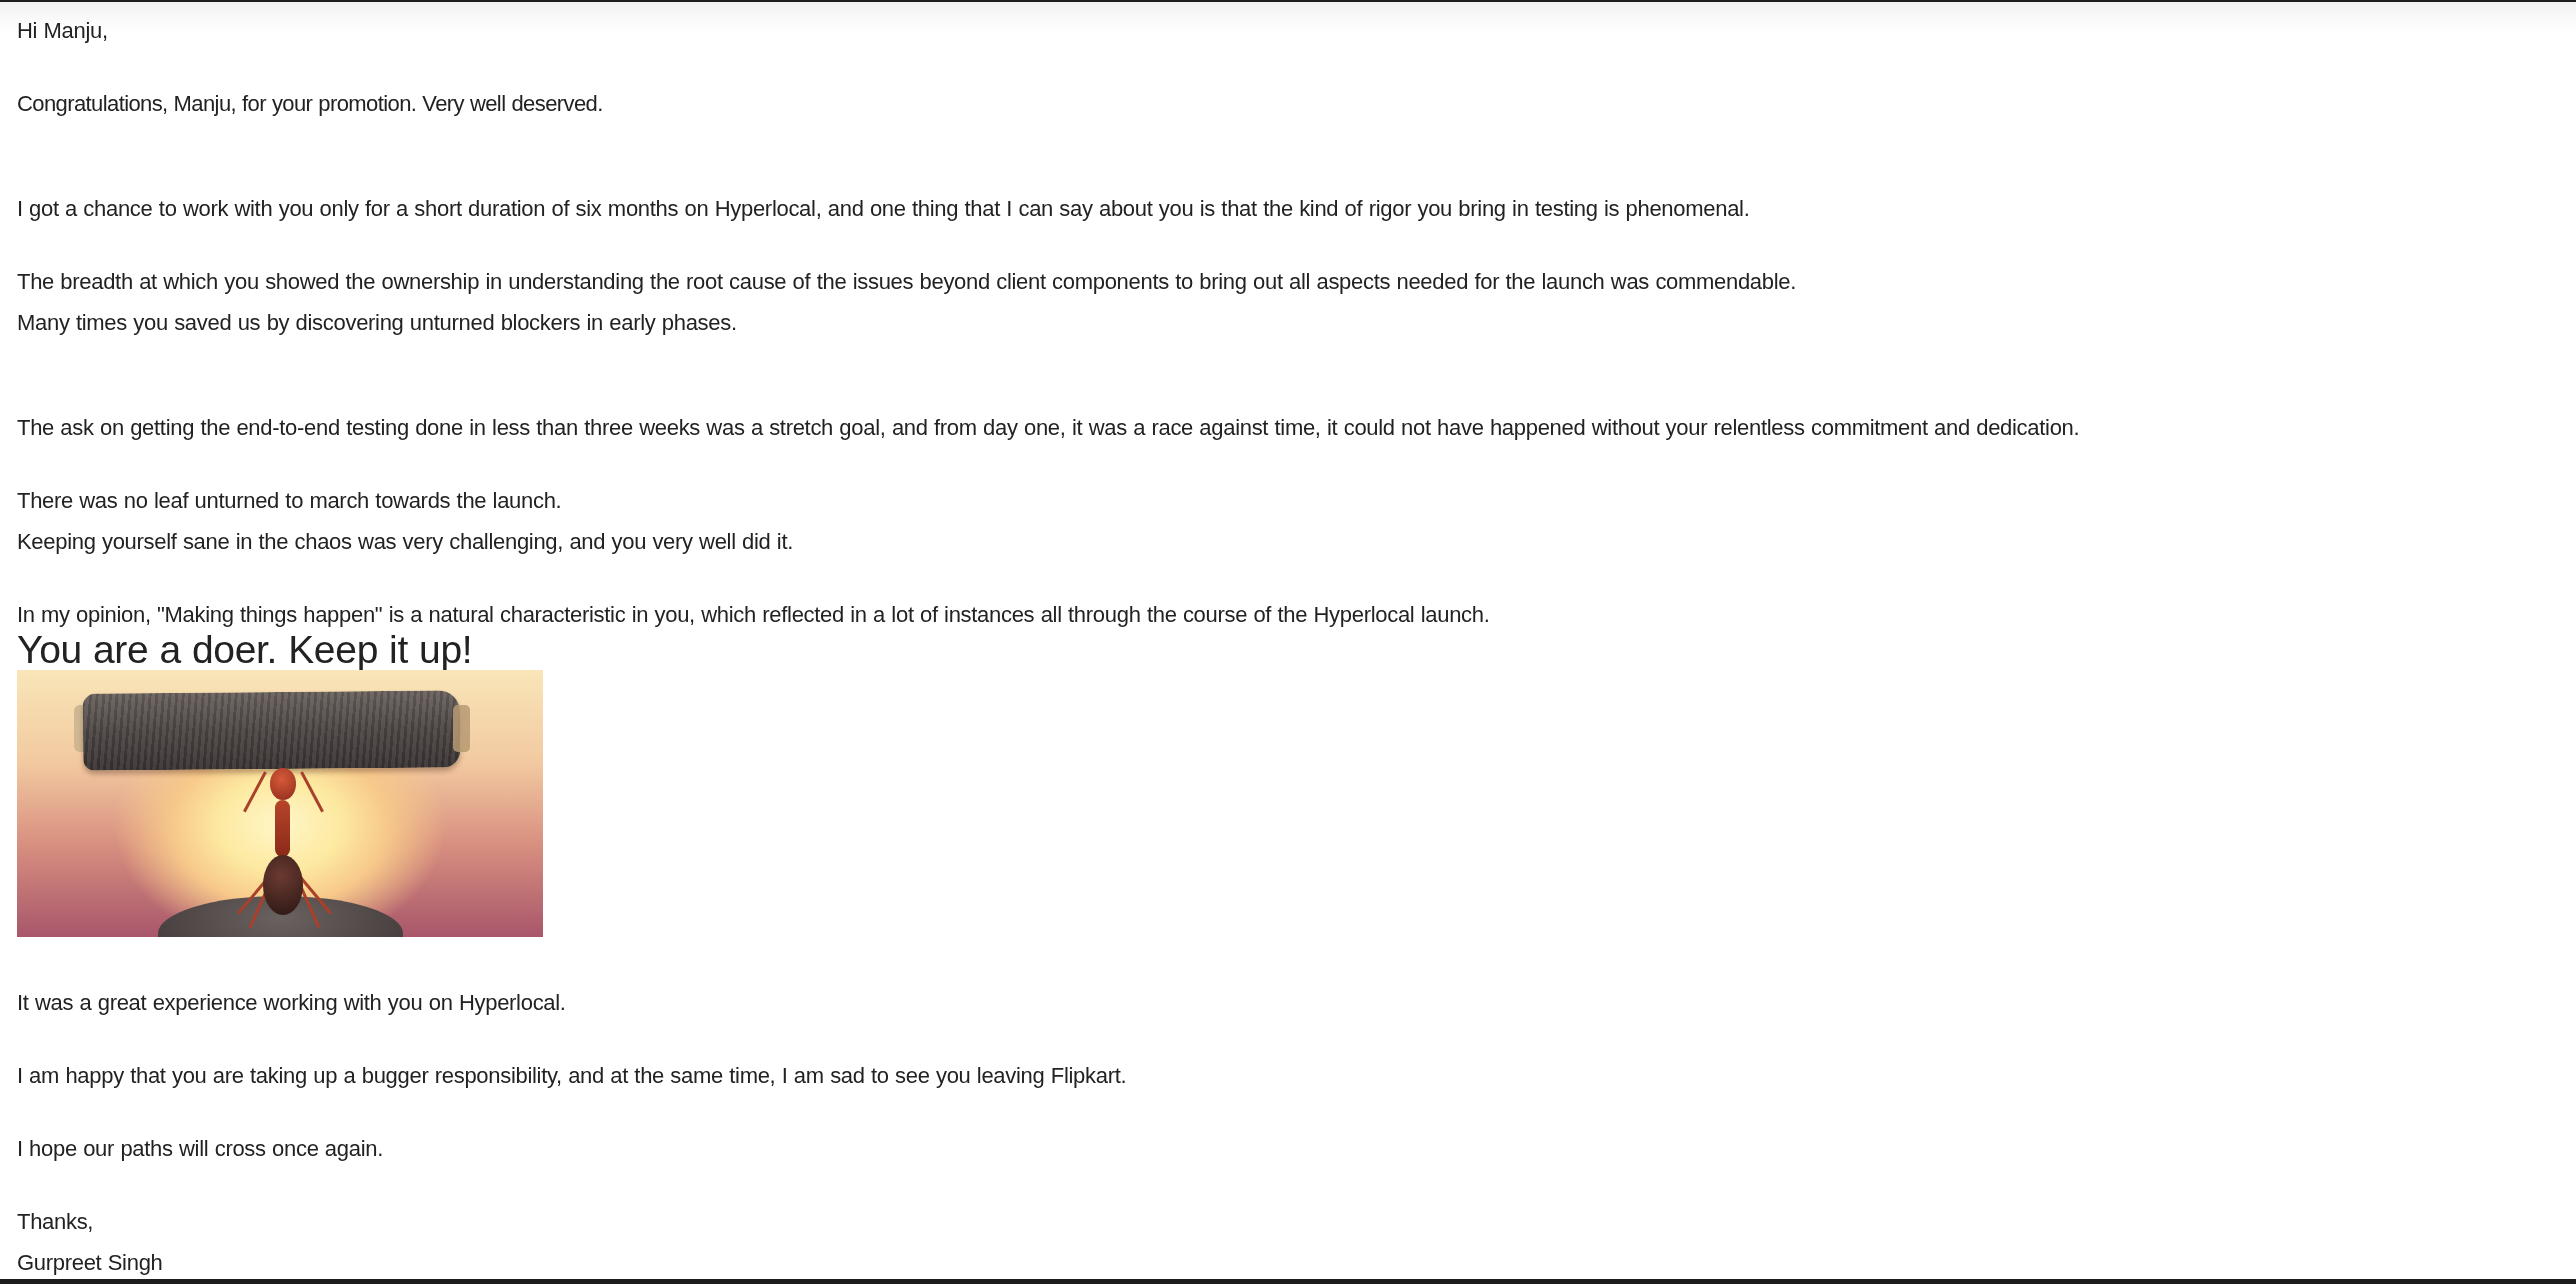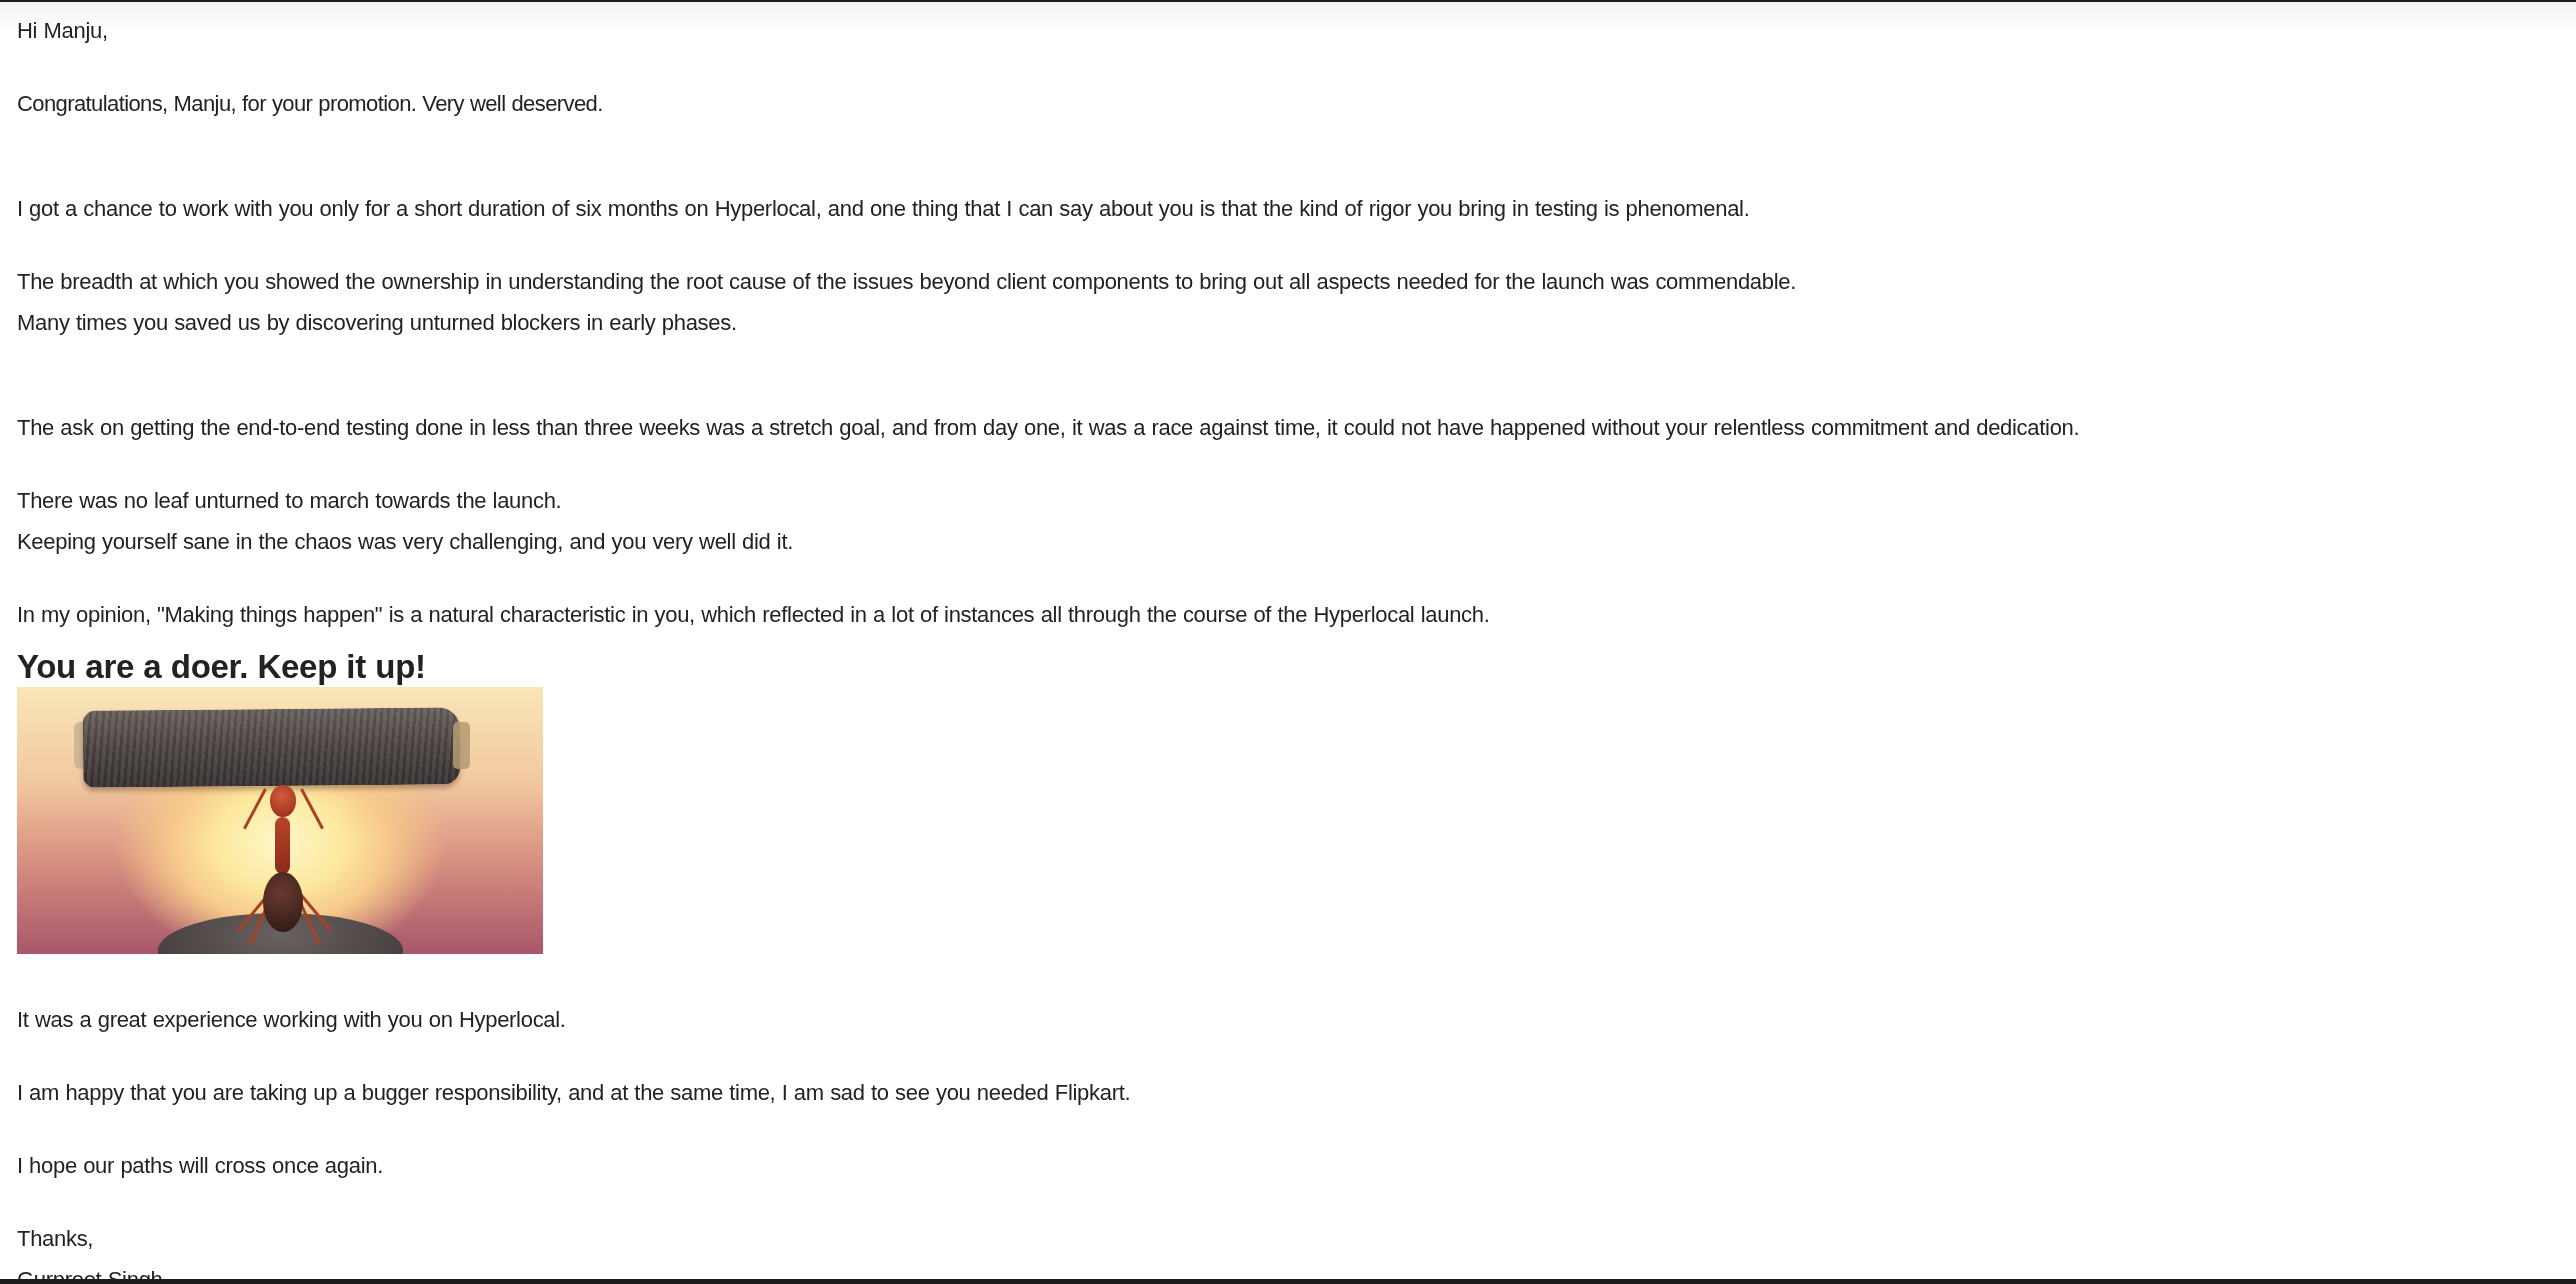--- a/index.html
+++ b/index.html
@@ -52,25 +52,25 @@
     .blank {
       display: block;
       height: 32px;
     }
     .bold {
       font-weight: normal;
       letter-spacing: -0.6px;
     }
     .heading {
       display: block;
-      font-size: 33px;
-      font-weight: bold;
+      font-size: 39px;
+      font-weight: normal;
       line-height: 38px;
       height: 38px;
-      margin-top: 17px;
+      margin-top: 0;
       letter-spacing: -0.3px;
       white-space: nowrap;
     }
     .ant-image {
       display: block;
       width: 526px;
       height: 267px;
       margin-top: 0.9px;
       position: relative;
       overflow: hidden;
@@ -189,21 +189,21 @@
     <div class="ant-thorax"></div>
     <div class="ant-head"></div>
     <div class="ant-abdomen"></div>
   </div>
 
   <span class="blank" style="height:41px;"></span>
 
   <span class="line">It was a great experience working with you on Hyperlocal.</span>
   <span class="blank"></span>
 
-  <span class="line">I am happy that you are taking up a bugger responsibility, and at the same time, I am sad to see you needed Flipkart.</span>
+  <span class="line">I am happy that you are taking up a bugger responsibility, and at the same time, I am sad to see you leaving Flipkart.</span>
   <span class="blank"></span>
 
   <span class="line">I hope our paths will cross once again.</span>
   <span class="blank"></span>
 
   <span class="line">Thanks,</span>
   <span class="line">Gurpreet Singh</span>
   <span class="line">Sr. Engineering Manager</span>
 </div>
 

